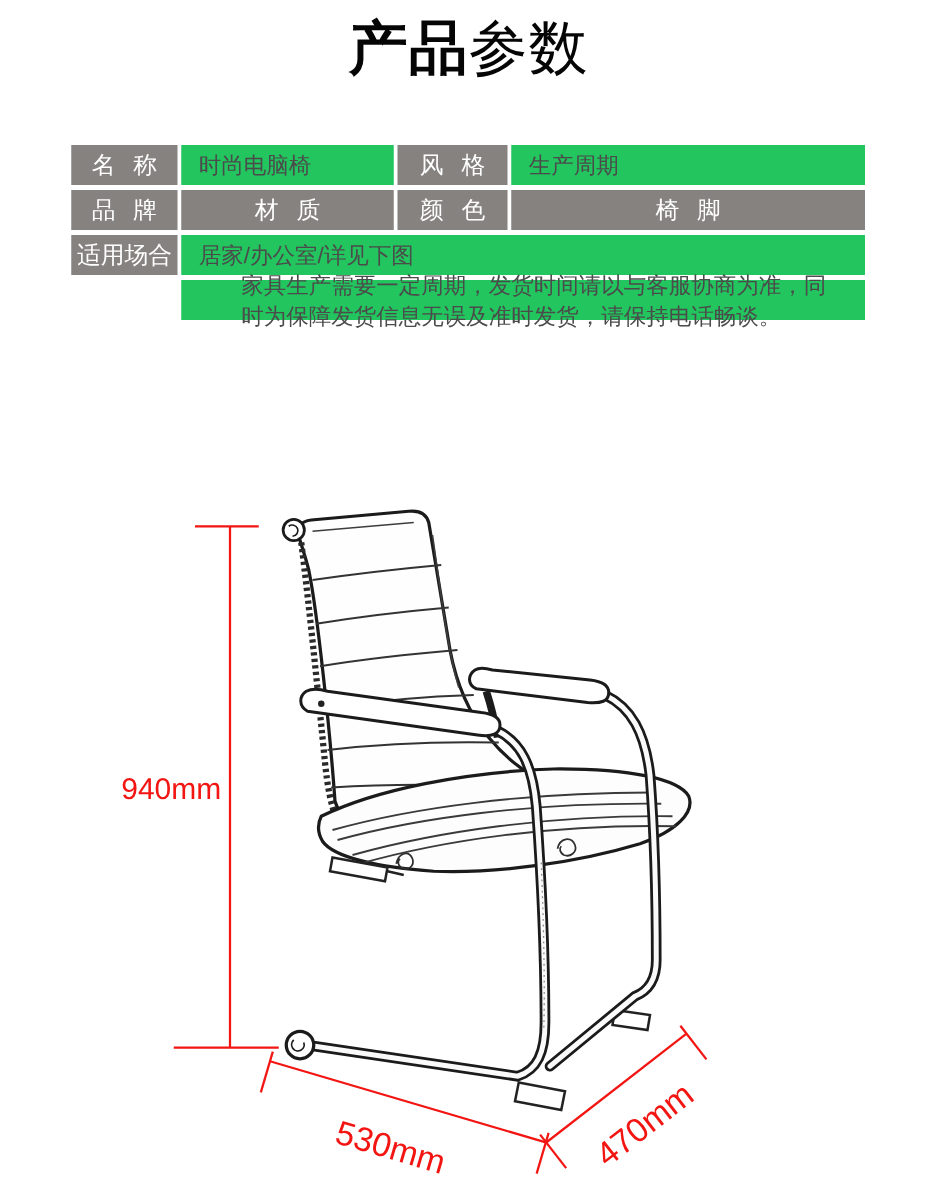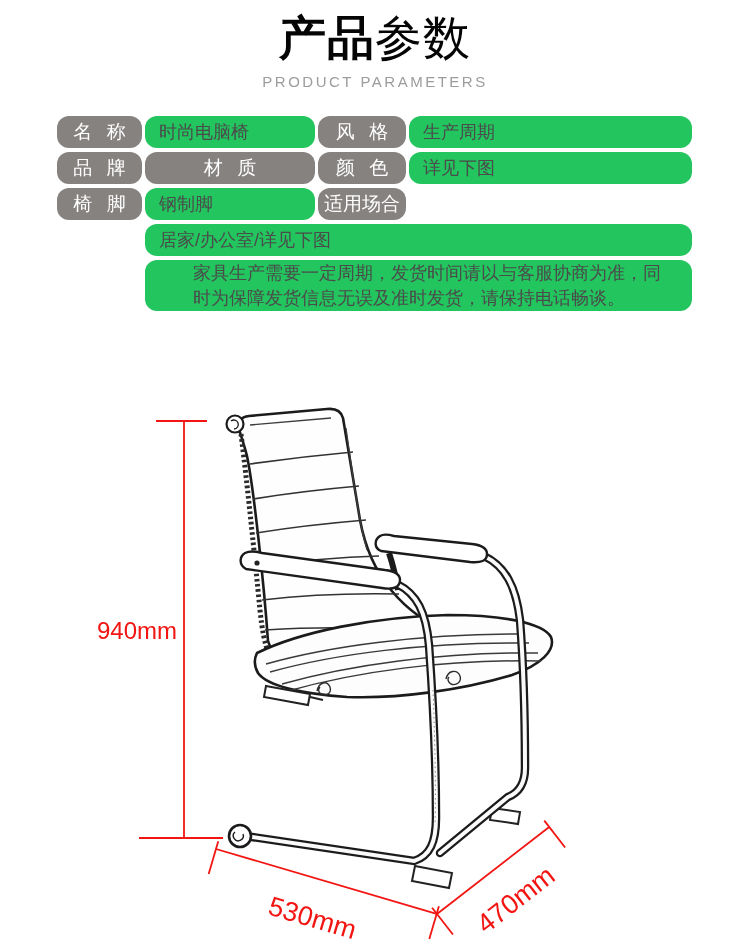--- a/index.html
+++ b/index.html
@@ -14,21 +14,21 @@
   .title .t-light{font-weight:300;}
   .subtitle{margin-top:7px;font-size:15px;color:#9c9c9c;letter-spacing:2.5px;}
   
   .param-table{
     position:absolute;left:57px;top:116px;width:636px;
     display:grid;
     grid-template-columns:85px 170px 88px 283px;
     grid-template-rows:32px 32px 32px 32px 51px;
     column-gap:3px;row-gap:4px;
   }
-  .cell{display:flex;align-items:center;border-radius:12px;}
+  .cell{display:flex;align-items:center;}
   .lbl{
     background:#868280;color:#ffffff;justify-content:center;
     font-size:19px;word-spacing:9px;
   }
   .val{
     background:#22c55e;color:#4b4b4b;font-size:18px;
     padding-left:14px;
   }
   .span-rest{grid-column:2 / 5;}
   .val-long{
@@ -42,37 +42,34 @@
 </style>
 </head>
 <body>
 
 <div class="page">
 
   <div class="header">
     <div class="title">
       <span class="t-bold">产品</span><span class="t-light">参数</span>
     </div>
-    <div class="subtitle">PRODUCT PARAMETERS</div>
   </div>
 
   <div class="param-table">
 
     <div class="cell lbl">名 称</div>
     <div class="cell val">时尚电脑椅</div>
     <div class="cell lbl">风 格</div>
     <div class="cell val">生产周期</div>
 
     <div class="cell lbl">品 牌</div>
     <div class="cell lbl">材 质</div>
 
     <div class="cell lbl">颜 色</div>
-    <div class="cell val">详见下图</div>
     <div class="cell lbl">椅 脚</div>
-    <div class="cell val">钢制脚</div>
 
     <div class="cell lbl">适用场合</div>
     <div class="cell val span-rest">居家/办公室/详见下图</div>
 
     <div class="cell val span-rest val-long">家具生产需要一定周期，发货时间请以与客服协商为准，同时为保障发货信息无误及准时发货，请保持电话畅谈。</div>
   </div>
 
   <svg class="figure" viewBox="0 0 750 952" xmlns="http://www.w3.org/2000/svg">
 
     <g>

